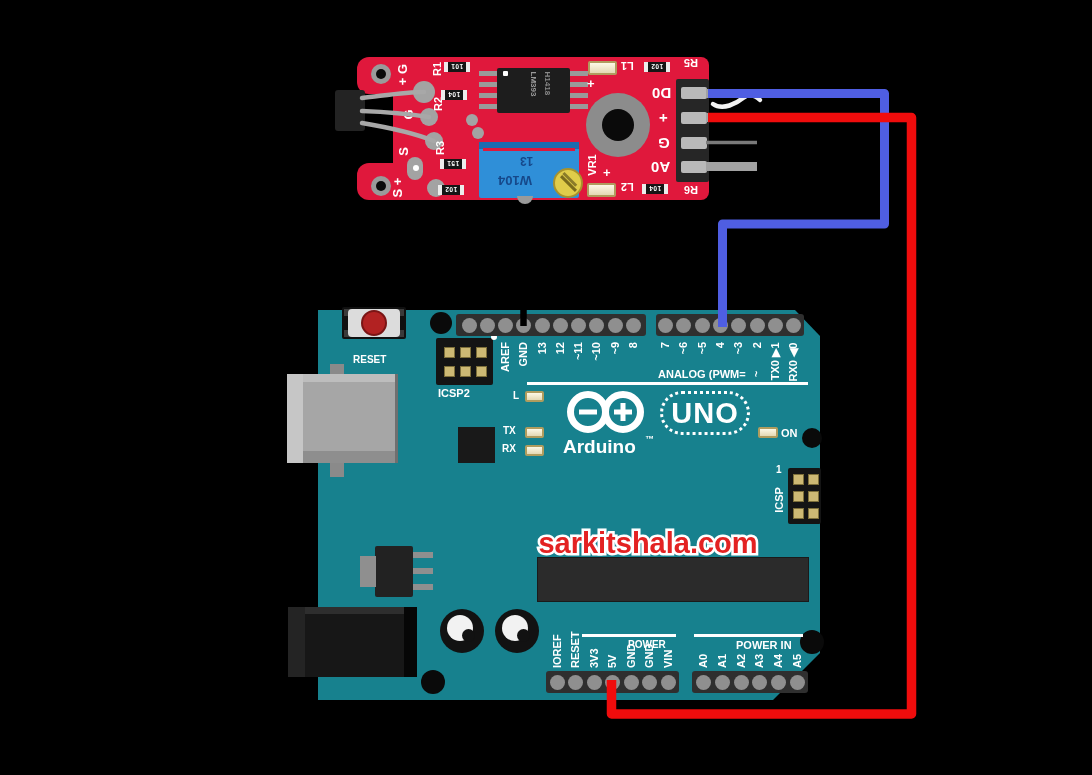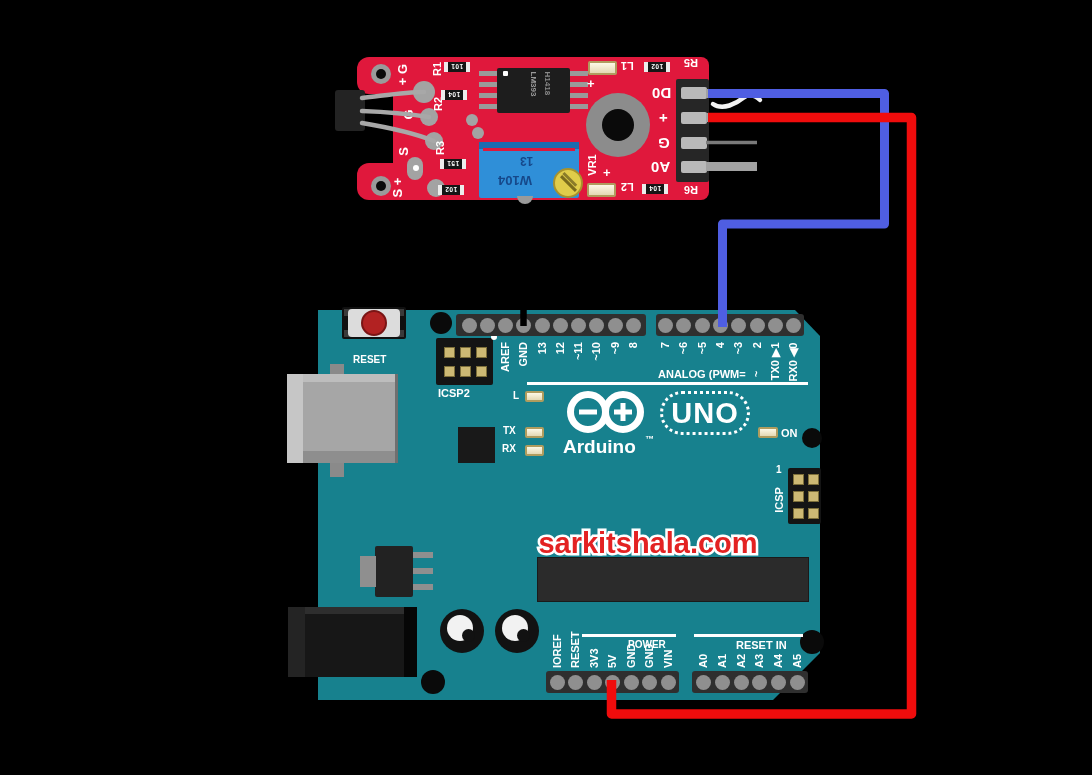--- a/index.html
+++ b/index.html
@@ -304,21 +304,21 @@
 
     <div class="vr bot" style="left:681px;top:639.5px;">A0</div>
     <div class="vr bot" style="left:700px;top:639.5px;">A1</div>
     <div class="vr bot" style="left:719px;top:639.5px;">A2</div>
     <div class="vr bot" style="left:737px;top:639.5px;">A3</div>
     <div class="vr bot" style="left:756px;top:639.5px;">A4</div>
     <div class="vr bot" style="left:775px;top:639.5px;">A5</div>
     <div class="wline" style="left:582px;top:634px;width:94px;"></div>
     <div class="wline" style="left:694px;top:634px;width:109px;"></div>
     <div class="silk" style="left:628px;top:639px;font-size:10px;">POWER</div>
-    <div class="silk" style="left:736px;top:639px;font-size:11px;">RESET IN</div>
+    <div class="silk" style="left:736px;top:639px;font-size:11px;">POWER IN</div>
   </div>
 
   <svg class="abs" style="left:0;top:0;pointer-events:none;" width="1092" height="775" viewBox="0 0 1092 775">
 
     <line x1="706" y1="93.5" x2="757" y2="93.5" stroke="#a2a2a2" stroke-width="9"></line>
     <line x1="706" y1="117.5" x2="757" y2="117.5" stroke="#a2a2a2" stroke-width="9"></line>
     <line x1="706" y1="142.5" x2="757" y2="142.5" stroke="#7a7a7a" stroke-width="3.5"></line>
     <line x1="706" y1="166.5" x2="757" y2="166.5" stroke="#a2a2a2" stroke-width="9"></line>
 
     <g stroke="#a8a8a8" stroke-width="4.5" fill="none" stroke-linecap="round">

